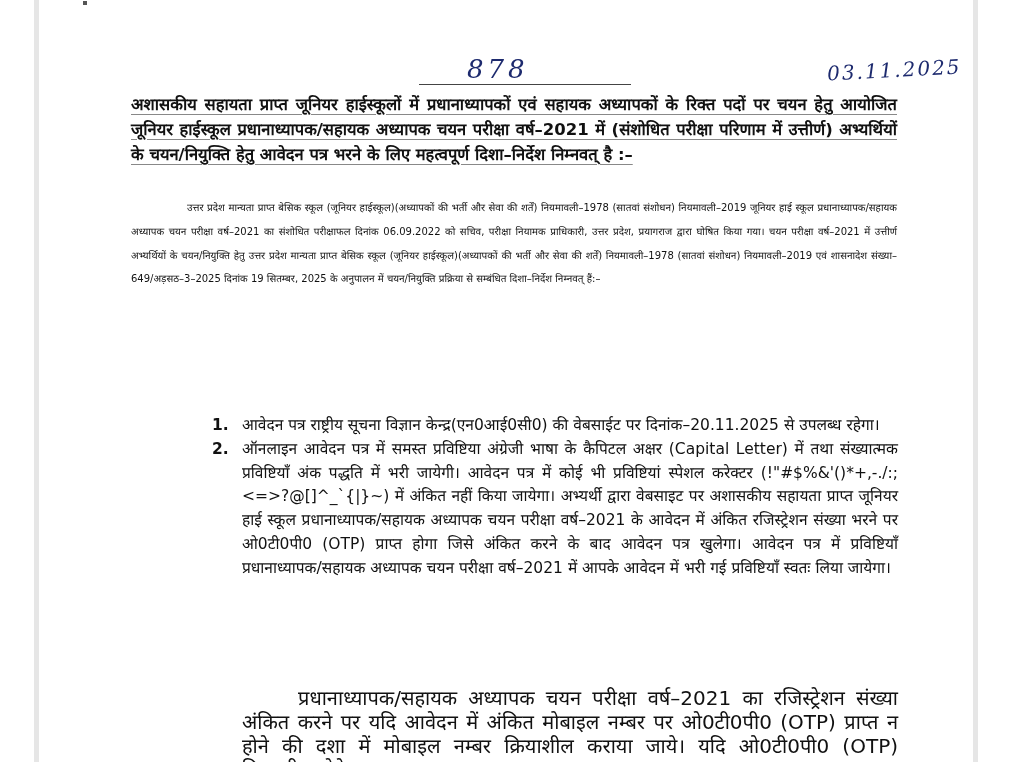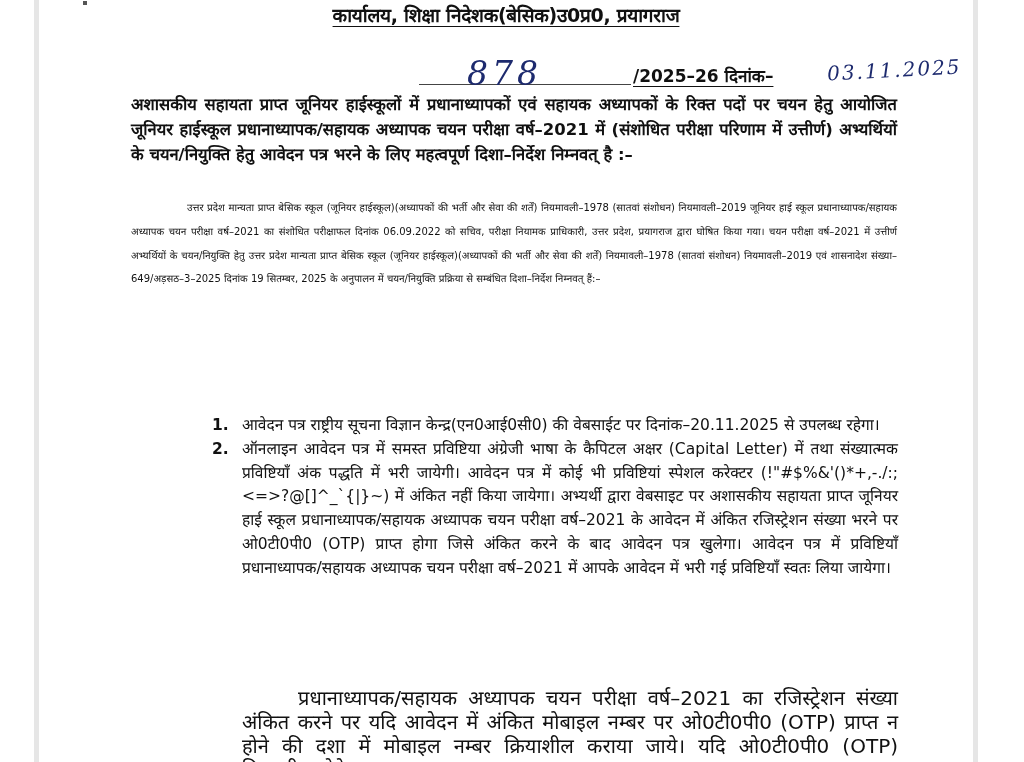--- a/index.html
+++ b/index.html
@@ -15,27 +15,27 @@
     .page { position: absolute; left: 39px; top: 0; width: 934px; height: 762px; background: #fff; }
     .office-heading {
       position: absolute; left: 0; top: 2px; width: 934px; text-align: center;
       font-size: 19px; font-weight: bold; letter-spacing: -0.3px;
       text-decoration: underline; text-underline-offset: 4px;
     }
     .ref-line { position: absolute; top: 58px; left: 188px; width: 740px; height: 34px; font-size: 17px; font-weight: bold; }
     .ref-line span { position: absolute; white-space: nowrap; }
     .ref-prefix { left: 0; top: 6px; text-decoration: underline; text-underline-offset: 4px; }
     .ref-blank { left: 192px; top: 26px; width: 212px; height: 1px; background: #444; }
-    .ref-number { left: 240px; top: -4px; font-family: "DejaVu Serif", serif; font-style: italic; font-weight: normal; font-size: 33px; color: #1d2a6e; letter-spacing: 4px; }
+    .ref-number { left: 240px; top: -4px; font-family: "DejaVu Serif", serif; font-style: italic; font-weight: normal; font-size: 26px; color: #1d2a6e; letter-spacing: 4px; }
     .ref-year { left: 406px; top: 6px; text-decoration: underline; text-underline-offset: 4px; }
     .ref-date { left: 600px; top: 0; font-family: "DejaVu Serif", serif; font-style: italic; font-weight: normal; font-size: 20px; color: #1d2a6e; letter-spacing: 2px; transform: rotate(-3deg); }
     .subject {
       position: absolute; left: 92px; top: 92px; width: 766px;
       font-size: 16.5px; font-weight: bold; line-height: 25px; text-align: justify;
-      text-underline-offset: 4px; text-decoration-color: #888;
+      text-decoration: underline; text-underline-offset: 4px; text-decoration-color: #888;
     }
     .para {
       position: absolute; left: 92px; width: 766px;
       font-size: 10px; line-height: 23.8px; text-align: justify;
     }
     .para .indent { display: inline-block; width: 56px; }
     .p1 { top: 196px; }
     .list { position: absolute; left: 173px; width: 686px; font-size: 15.5px; line-height: 23.8px; }
     .list-item { position: relative; padding-left: 30px; text-align: justify; margin-bottom: 0; }
     .list-item .num { position: absolute; left: 0; top: 0; font-weight: bold; }
@@ -45,26 +45,24 @@
   </style>
 </head>
 <body>
 
 <div class="frame-left"></div>
 <div class="frame-right"></div>
 
 <div class="page">
   <div class="corner-mark"></div>
 
-  <div class="office-heading">कार्यालय, शिक्षा निदेशक(बेसिक)उ0प्र0, प्रयागराज</div>
 
   <div class="ref-line">
     <span class="ref-blank"></span>
     <span class="ref-number">878</span>
-    <span class="ref-year">/2025–26 दिनांक–</span>
     <span class="ref-date">03.11.2025</span>
   </div>
 
   <div class="subject">अशासकीय सहायता प्राप्त जूनियर हाईस्कूलों में प्रधानाध्यापकों एवं सहायक अध्यापकों के रिक्त पदों पर चयन हेतु आयोजित जूनियर हाईस्कूल प्रधानाध्यापक/सहायक अध्यापक चयन परीक्षा वर्ष–2021 में (संशोधित परीक्षा परिणाम में उत्तीर्ण) अभ्यर्थियों के चयन/नियुक्ति हेतु आवेदन पत्र भरने के लिए महत्वपूर्ण दिशा–निर्देश निम्नवत् है :–</div>
 
   <div class="para p1"><span class="indent"></span><span>उत्तर प्रदेश मान्यता प्राप्त बेसिक स्कूल (जूनियर हाईस्कूल)(अध्यापकों की भर्ती और सेवा की शर्तें) नियमावली–1978 (सातवां संशोधन) नियमावली–2019 जूनियर हाई स्कूल प्रधानाध्यापक/सहायक अध्यापक चयन परीक्षा वर्ष–2021 का संशोधित परीक्षाफल दिनांक 06.09.2022 को सचिव, परीक्षा नियामक प्राधिकारी, उत्तर प्रदेश, प्रयागराज द्वारा घोषित किया गया। चयन परीक्षा वर्ष–2021 में उत्तीर्ण अभ्यर्थियों के चयन/नियुक्ति हेतु उत्तर प्रदेश मान्यता प्राप्त बेसिक स्कूल (जूनियर हाईस्कूल)(अध्यापकों की भर्ती और सेवा की शर्तें) नियमावली–1978 (सातवां संशोधन) नियमावली–2019 एवं शासनादेश संख्या–649/अड़सठ–3–2025 दिनांक 19 सितम्बर, 2025 के अनुपालन में चयन/नियुक्ति प्रक्रिया से सम्बंधित दिशा–निर्देश निम्नवत् हैं:–</span></div>
 
   <div class="list l1">
     <div class="list-item">
       <span class="num">1.</span>

